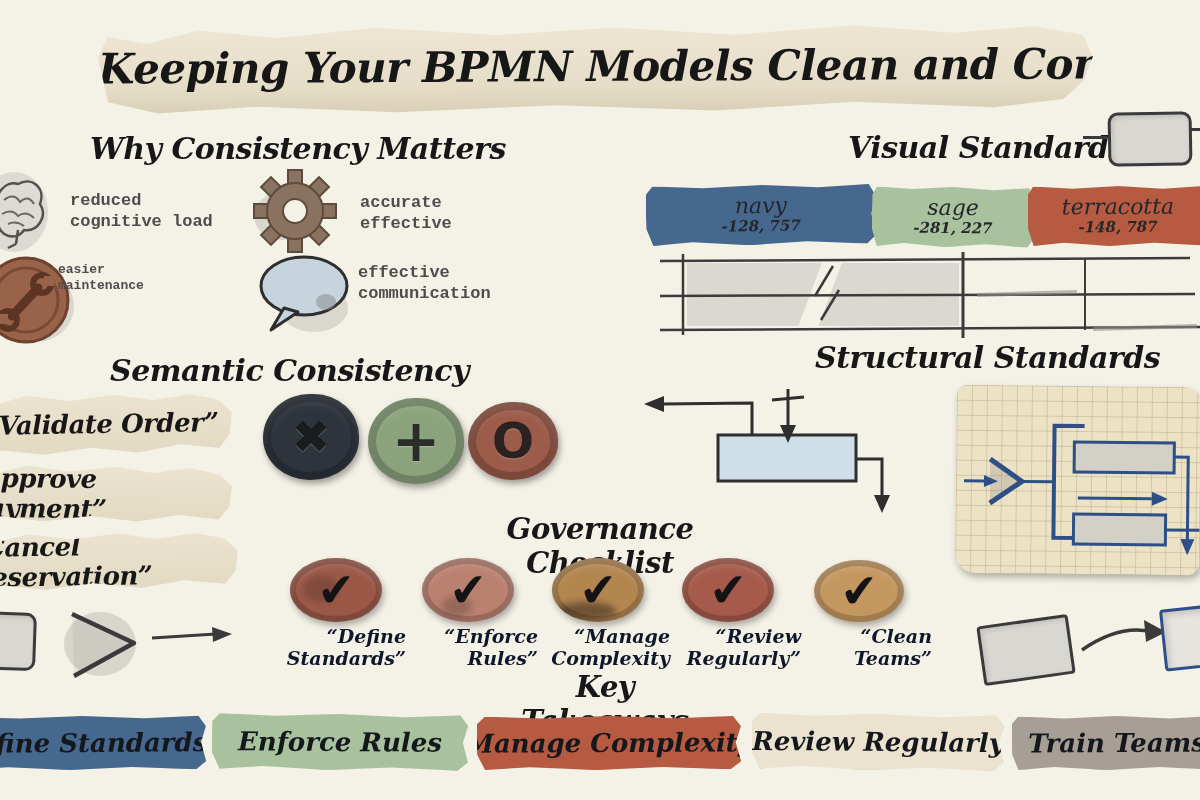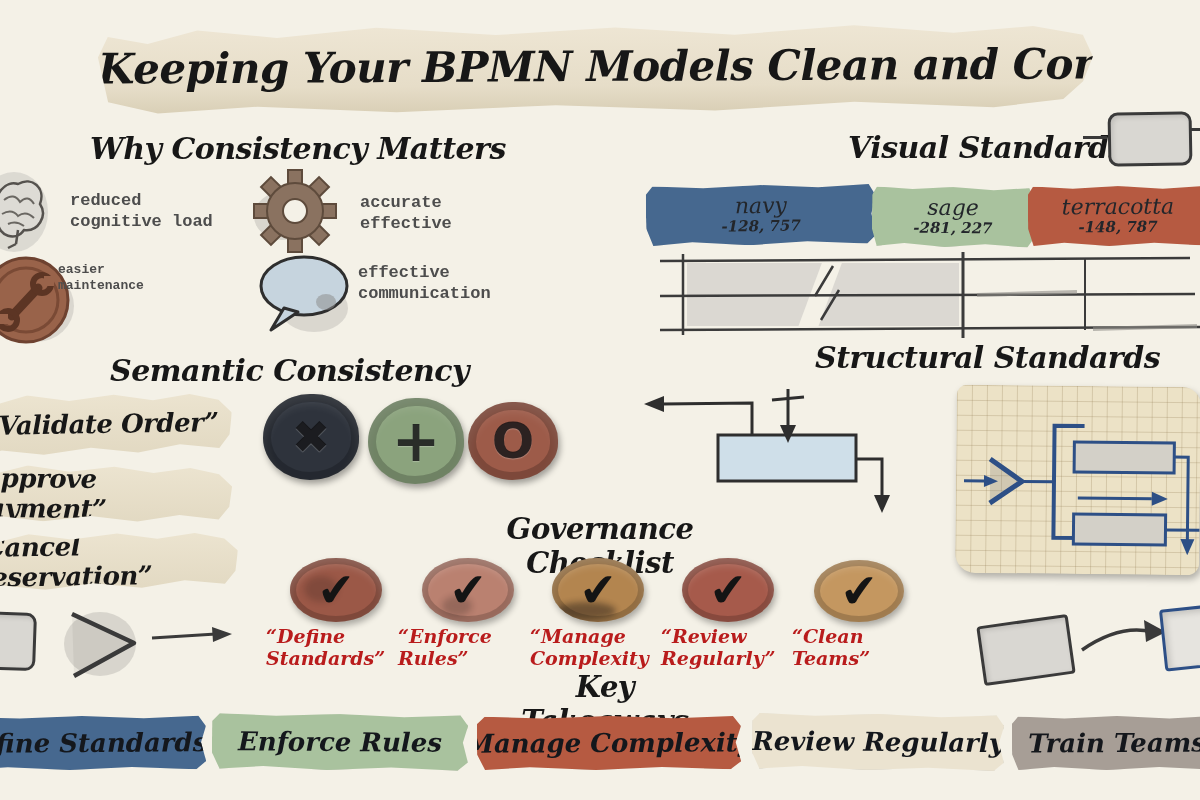--- a/index.html
+++ b/index.html
@@ -30,21 +30,21 @@
   
   .badge{border-radius:50% 48% 52% 50%/52% 50% 48% 50%;display:flex;align-items:center;justify-content:center;
     box-shadow:inset 0 0 0 8px rgba(0,0,0,.20),inset 0 8px 12px rgba(255,255,255,.14),2px 4px 6px rgba(0,0,0,.35);}
   .badge span{font-family:"DejaVu Sans",sans-serif;font-weight:900;font-size:46px;color:rgba(10,10,12,.8);
     text-shadow:0 1px 1px rgba(255,255,255,.25);}
   
   .medal{border-radius:50%/50%;display:flex;align-items:center;justify-content:center;overflow:hidden;
     box-shadow:inset 0 0 0 6px rgba(0,0,0,.18),inset 0 6px 10px rgba(255,255,255,.22),2px 4px 6px rgba(0,0,0,.3);}
   .medal .check{font-family:"DejaVu Sans",sans-serif;font-weight:900;font-size:46px;color:#141414;transform:rotate(-4deg);}
   .smudge{position:absolute;border-radius:50%;filter:blur(3px);background:rgba(25,20,18,.55);}
-  .medal-label{font-style:italic;font-weight:700;font-size:19px;color:#b91c1c;line-height:1.15;text-align:left;}
+  .medal-label{font-style:italic;font-weight:700;font-size:19px;color:#0f172a;line-height:1.15;text-align:right;}
   
   .grid-paper{background-color:#ece2c6;
     background-image:linear-gradient(rgba(150,128,88,.28) 1px,transparent 1px),
                      linear-gradient(90deg,rgba(150,128,88,.28) 1px,transparent 1px);
     background-size:15px 15px;border-radius:10px 18px 12px 20px;
     box-shadow:2px 4px 7px rgba(0,0,0,.28);overflow:hidden;}
   
   .task-rect{border:3px solid #3a3a3a;border-radius:10px;background:#d9d7d2;box-shadow:inset 2px 2px 5px rgba(0,0,0,.12);}
 </style>
 </head>

